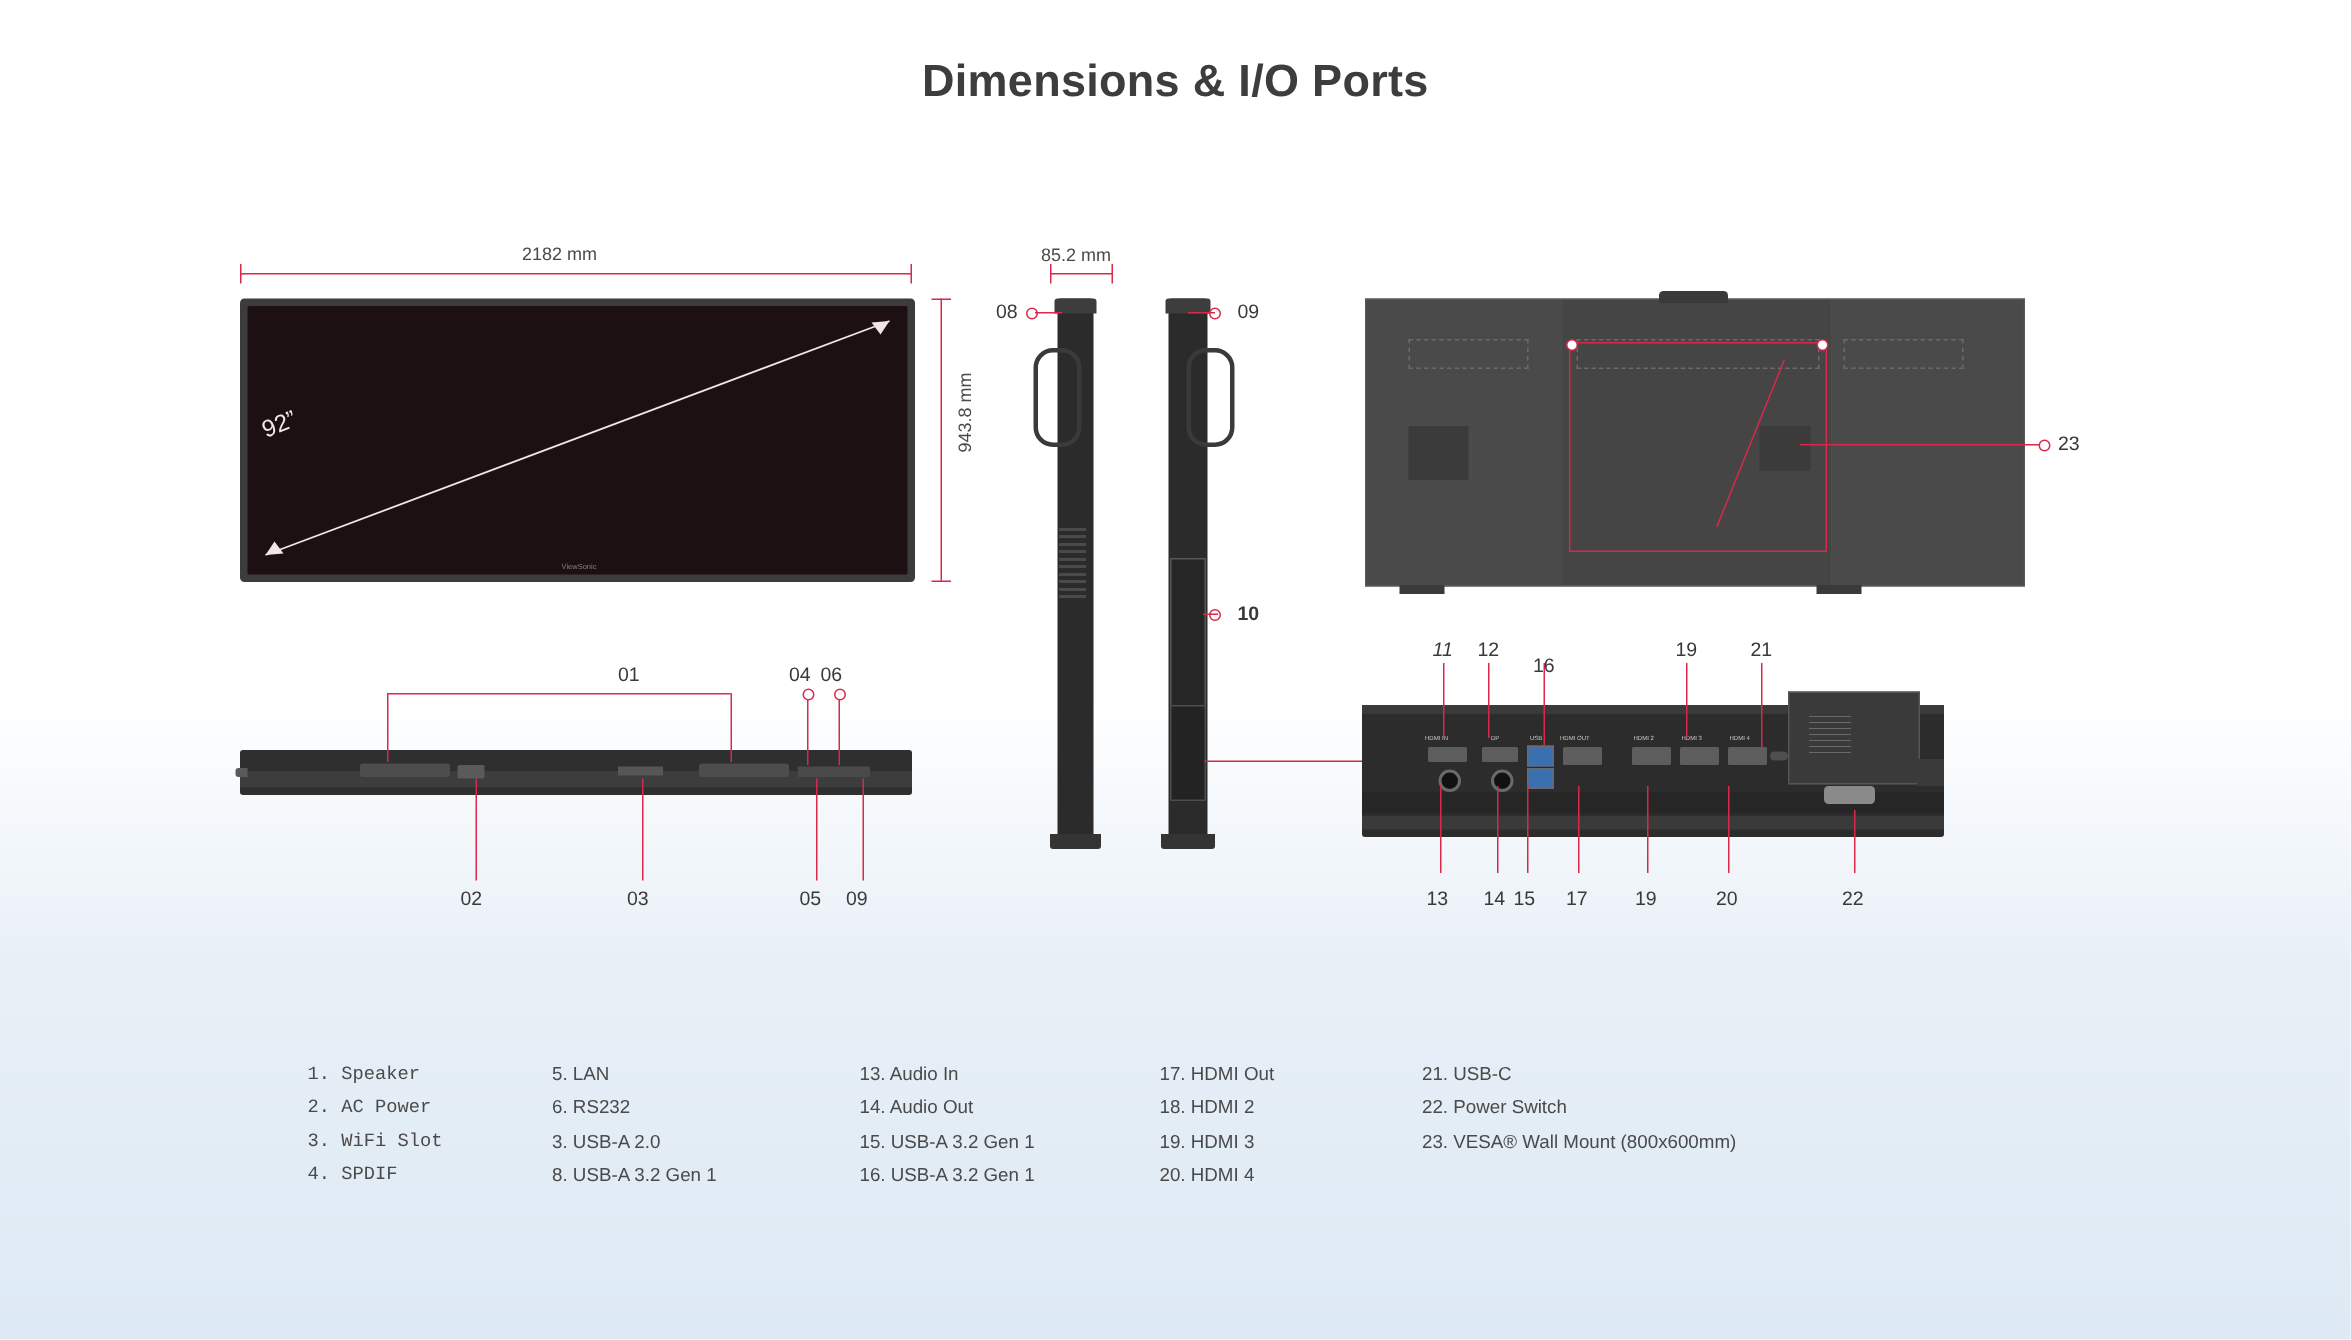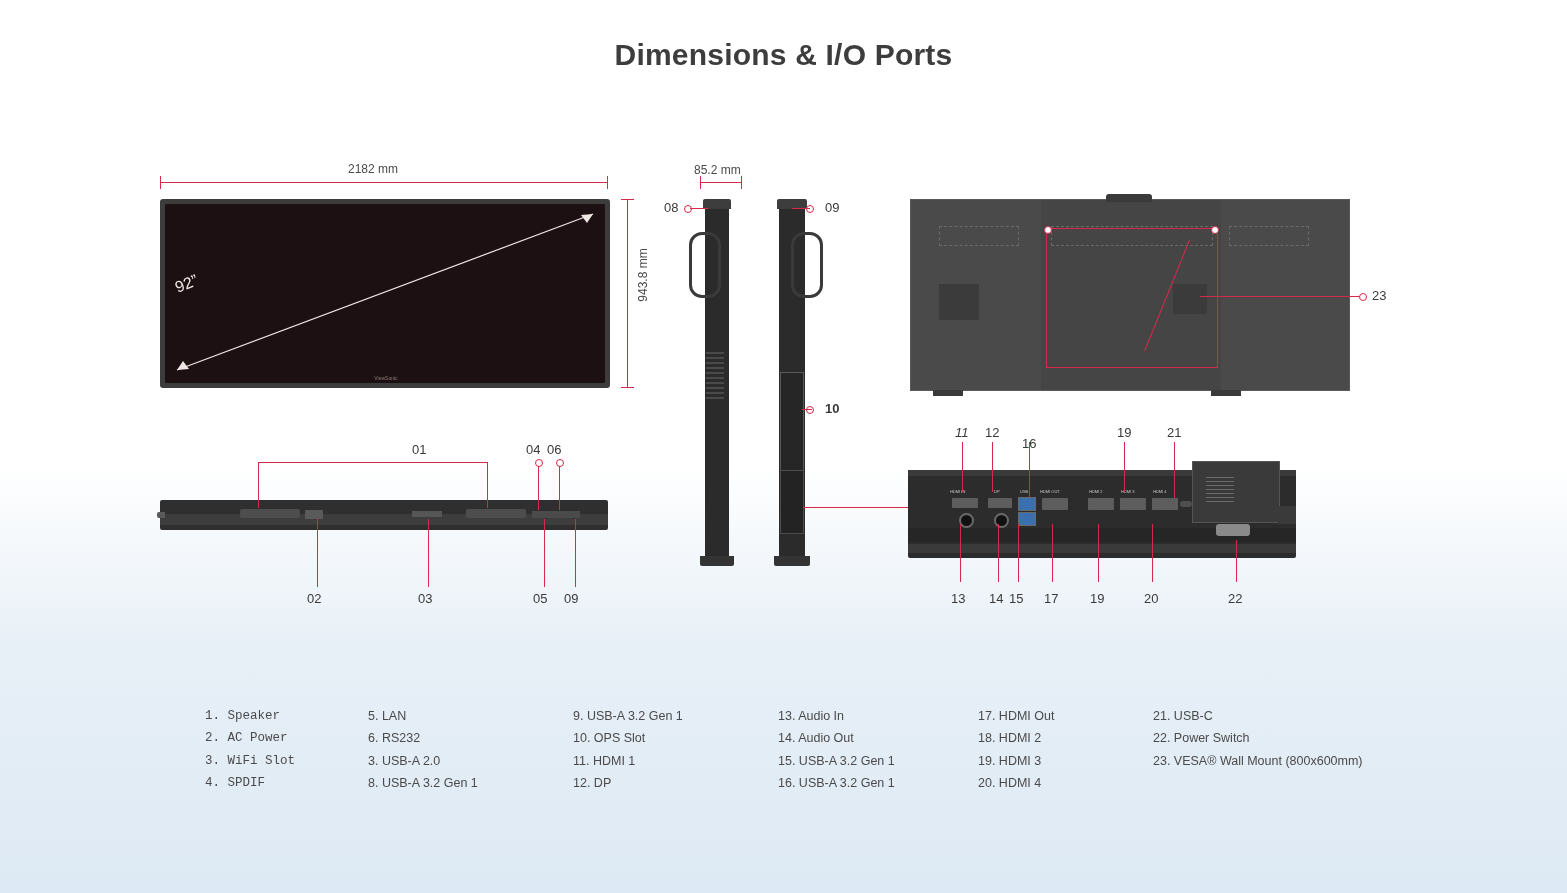--- a/index.html
+++ b/index.html
@@ -250,26 +250,20 @@
     <div class="legend-item">2. AC Power</div>
     <div class="legend-item">3. WiFi Slot</div>
     <div class="legend-item">4. SPDIF</div>
   </div>
   <div class="legend-col" style="width:205px;">
     <div class="legend-item">5. LAN</div>
     <div class="legend-item">6. RS232</div>
     <div class="legend-item">3. USB-A 2.0</div>
     <div class="legend-item">8. USB-A 3.2 Gen 1</div>
   </div>
-  <div class="legend-col" style="width:205px;">
-    <div class="legend-item">9. USB-A 3.2 Gen 1</div>
-    <div class="legend-item">10. OPS Slot</div>
-    <div class="legend-item">11. HDMI 1</div>
-    <div class="legend-item">12. DP</div>
-  </div>
   <div class="legend-col" style="width:200px;">
     <div class="legend-item">13. Audio In</div>
     <div class="legend-item">14. Audio Out</div>
     <div class="legend-item">15. USB-A 3.2 Gen 1</div>
     <div class="legend-item">16. USB-A 3.2 Gen 1</div>
   </div>
   <div class="legend-col" style="width:175px;">
     <div class="legend-item">17. HDMI Out</div>
     <div class="legend-item">18. HDMI 2</div>
     <div class="legend-item">19. HDMI 3</div>

